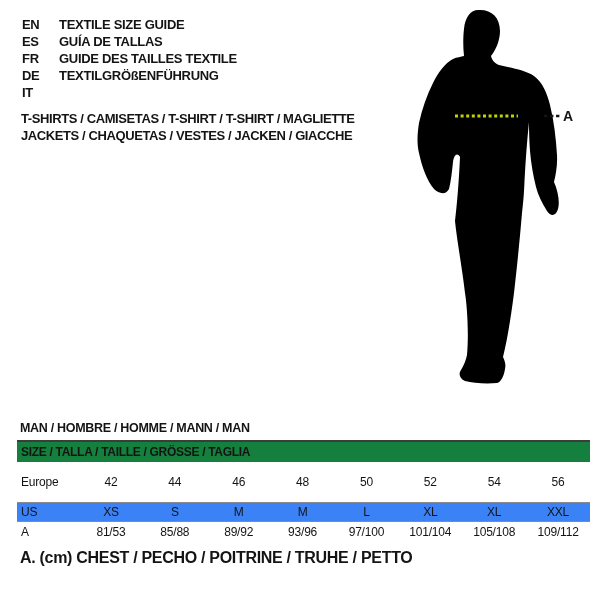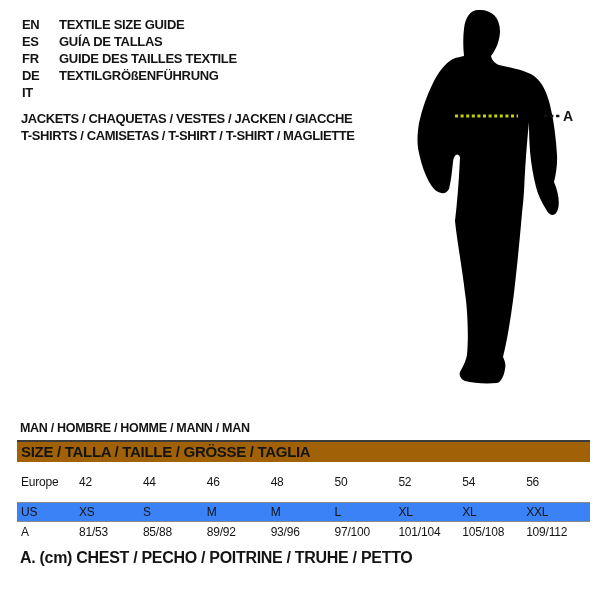--- a/index.html
+++ b/index.html
@@ -13,24 +13,24 @@
   .lang-block{position:absolute;left:22px;top:16px;font-size:13px;font-weight:700;letter-spacing:-0.3px;}
   .lang-row{display:flex;height:17px;line-height:17px;}
   .lang-code{width:37px;flex:0 0 37px;}
   
   .cats{position:absolute;left:21px;top:110px;font-size:13px;font-weight:700;letter-spacing:-0.4px;line-height:17px;}
   
   .man-heading{position:absolute;left:20px;top:421px;font-size:12.5px;font-weight:700;letter-spacing:-0.3px;text-align:center;}
   
   .table-wrap{position:absolute;left:17px;top:440px;width:573px;}
   .t-topline{height:2px;background:#3c3c3c;}
-  .t-header{height:20px;line-height:20px;background:#a16207;padding-left:4px;
-            font-size:15px;font-weight:700;letter-spacing:-0.3px;}
+  .t-header{height:20px;line-height:20px;background:#15803d;padding-left:4px;
+            font-size:12px;font-weight:700;letter-spacing:-0.3px;}
   table.sizes{width:100%;border-collapse:collapse;table-layout:fixed;font-size:12px;letter-spacing:-0.2px;}
-  table.sizes td{padding:0;white-space:nowrap;}
+  table.sizes td{text-align:center;padding:0;white-space:nowrap;}
   table.sizes td.lbl{text-align:left;padding-left:4px;}
   tr.r-eu td{height:40px;border-bottom:1px solid #8a8a8a;}
   tr.r-us td{height:18px;}
   tr.r-num td{height:18px;}
   tr.r-a td{height:19px;border-top:1px solid #8a8a8a;}
   tr.r-gray{background:#3b82f6;}
   
   .footnote{position:absolute;left:20px;top:549px;font-size:16px;font-weight:700;letter-spacing:-0.3px;}
   
   .figure{position:absolute;left:405px;top:5px;width:195px;height:390px;}
@@ -55,22 +55,22 @@
   <div class="lang-row">
     <span class="lang-code">DE</span>
     <span>TEXTILGRÖßENFÜHRUNG</span>
   </div>
   <div class="lang-row">
     <span class="lang-code">IT</span>
   </div>
 </div>
 
 <div class="cats">
+  <div>T-SHIRTS / CAMISETAS / T-SHIRT / T-SHIRT / MAGLIETTE</div>
   <div>JACKETS / CHAQUETAS / VESTES / JACKEN / GIACCHE</div>
-  <div>T-SHIRTS / CAMISETAS / T-SHIRT / T-SHIRT / MAGLIETTE</div>
 </div>
 
 <svg class="figure" viewBox="0 0 195 390" width="195" height="390" aria-hidden="true">
   <path d="M 73,5
            C 86,4 95,12 95,26
            C 95,35 91,45 86,51
            C 87,55 89,58 94,60
            C 106,63 120,65 129,71
            C 138,78 142,88 145,100
            C 149,116 151,134 152,150

